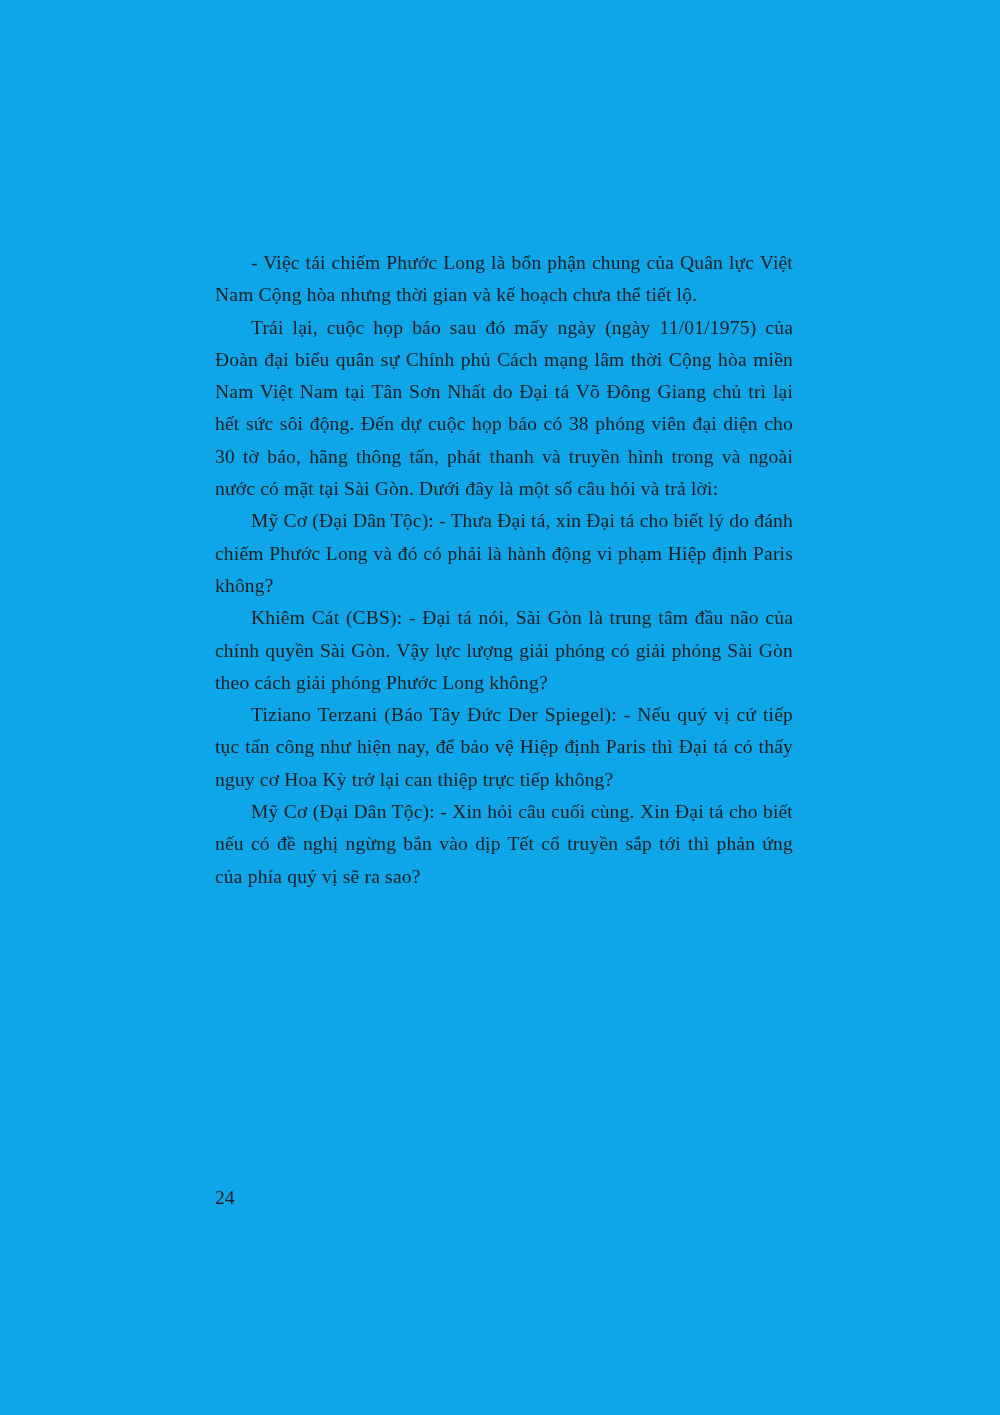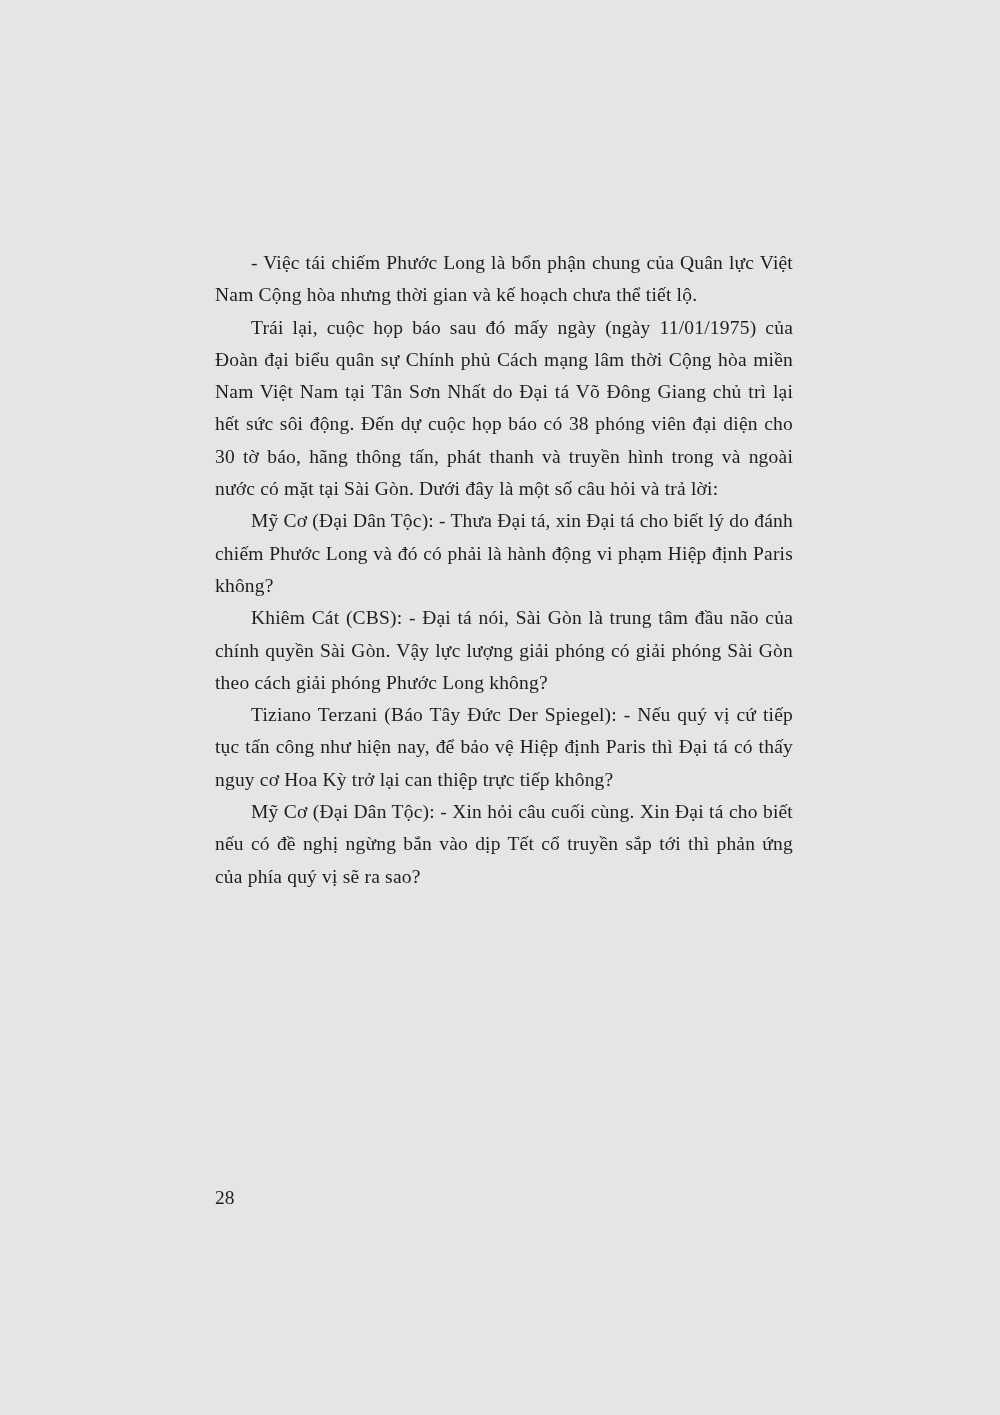--- a/index.html
+++ b/index.html
@@ -11,21 +11,21 @@
     width: 1000px;
     height: 1415px;
     position: relative;
     font-family: "Liberation Serif", "DejaVu Serif", serif;
     color: #1e1e1e;
     overflow: hidden;
   }
   .page {
     position: absolute;
     inset: 0;
-    background: #e5e5e5;
+    background: #0ea5e9;
   }
   .text-block {
     position: absolute;
     left: 215px;
     top: 247px;
     width: 578px;
     font-size: 19.5px;
     line-height: 32.3px;
     text-align: justify;
     text-justify: inter-word;
@@ -52,14 +52,14 @@
 
 <div class="page">
   <div class="text-block">
       <p><span>- Việc tái chiếm Phước Long là bổn phận chung của Quân lực Việt Nam Cộng hòa nhưng thời gian và kế hoạch chưa thể tiết lộ.</span></p>
       <p><span>Trái lại, cuộc họp báo sau đó mấy ngày (ngày 11/01/1975) của Đoàn đại biểu quân sự Chính phủ Cách mạng lâm thời Cộng hòa miền Nam Việt Nam tại Tân Sơn Nhất do Đại tá Võ Đông Giang chủ trì lại hết sức sôi động. Đến dự cuộc họp báo có 38 phóng viên đại diện cho 30 tờ báo, hãng thông tấn, phát thanh và truyền hình trong và ngoài nước có mặt tại Sài Gòn. Dưới đây là một số câu hỏi và trả lời:</span></p>
       <p><span>Mỹ Cơ (</span><span class="italic">Đại Dân Tộc</span><span>): - Thưa Đại tá, xin Đại tá cho biết lý do đánh chiếm Phước Long và đó có phải là hành động vi phạm Hiệp định Paris không?</span></p>
       <p><span>Khiêm Cát (</span><span class="italic">CBS</span><span>): - Đại tá nói, Sài Gòn là trung tâm đầu não của chính quyền Sài Gòn. Vậy lực lượng giải phóng có giải phóng Sài Gòn theo cách giải phóng Phước Long không?</span></p>
       <p><span>Tiziano Terzani (Báo </span><span class="italic">Tây Đức Der Spiegel</span><span>): - Nếu quý vị cứ tiếp tục tấn công như hiện nay, để bảo vệ Hiệp định Paris thì Đại tá có thấy nguy cơ Hoa Kỳ trở lại can thiệp trực tiếp không?</span></p>
       <p><span>Mỹ Cơ (</span><span class="italic">Đại Dân Tộc</span><span>): - Xin hỏi câu cuối cùng. Xin Đại tá cho biết nếu có đề nghị ngừng bắn vào dịp Tết cổ truyền sắp tới thì phản ứng của phía quý vị sẽ ra sao?</span></p>
     </div>
-  <div class="page-number">28</div>
+  <div class="page-number">24</div>
 </div>
 
 </body></html>

